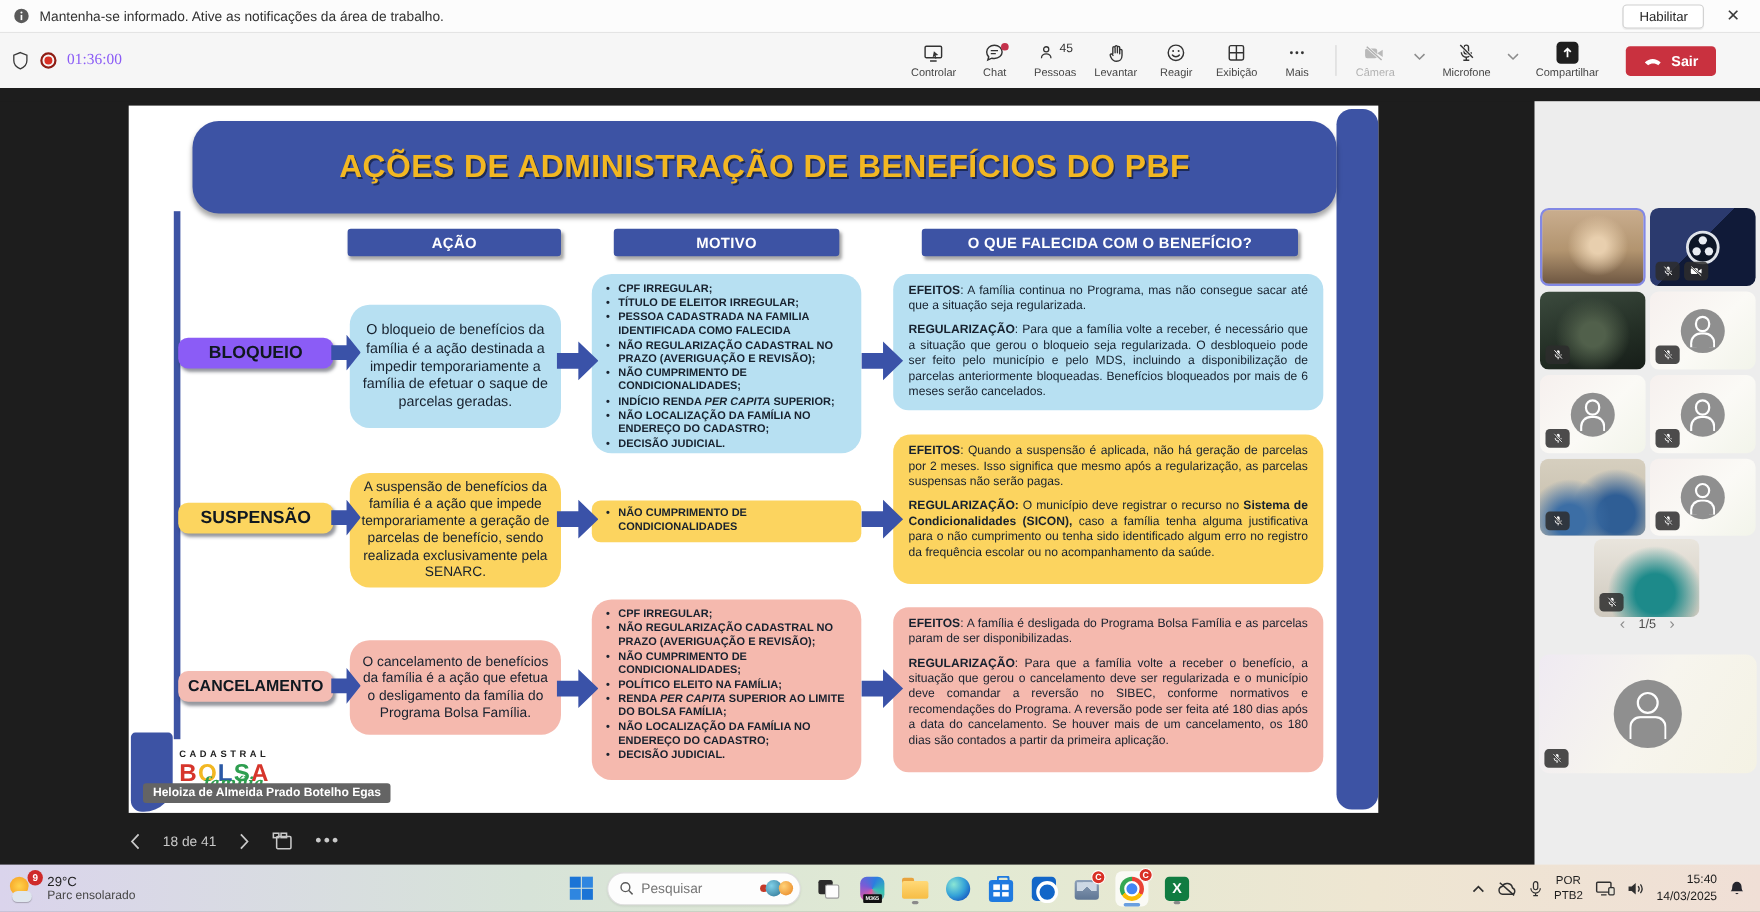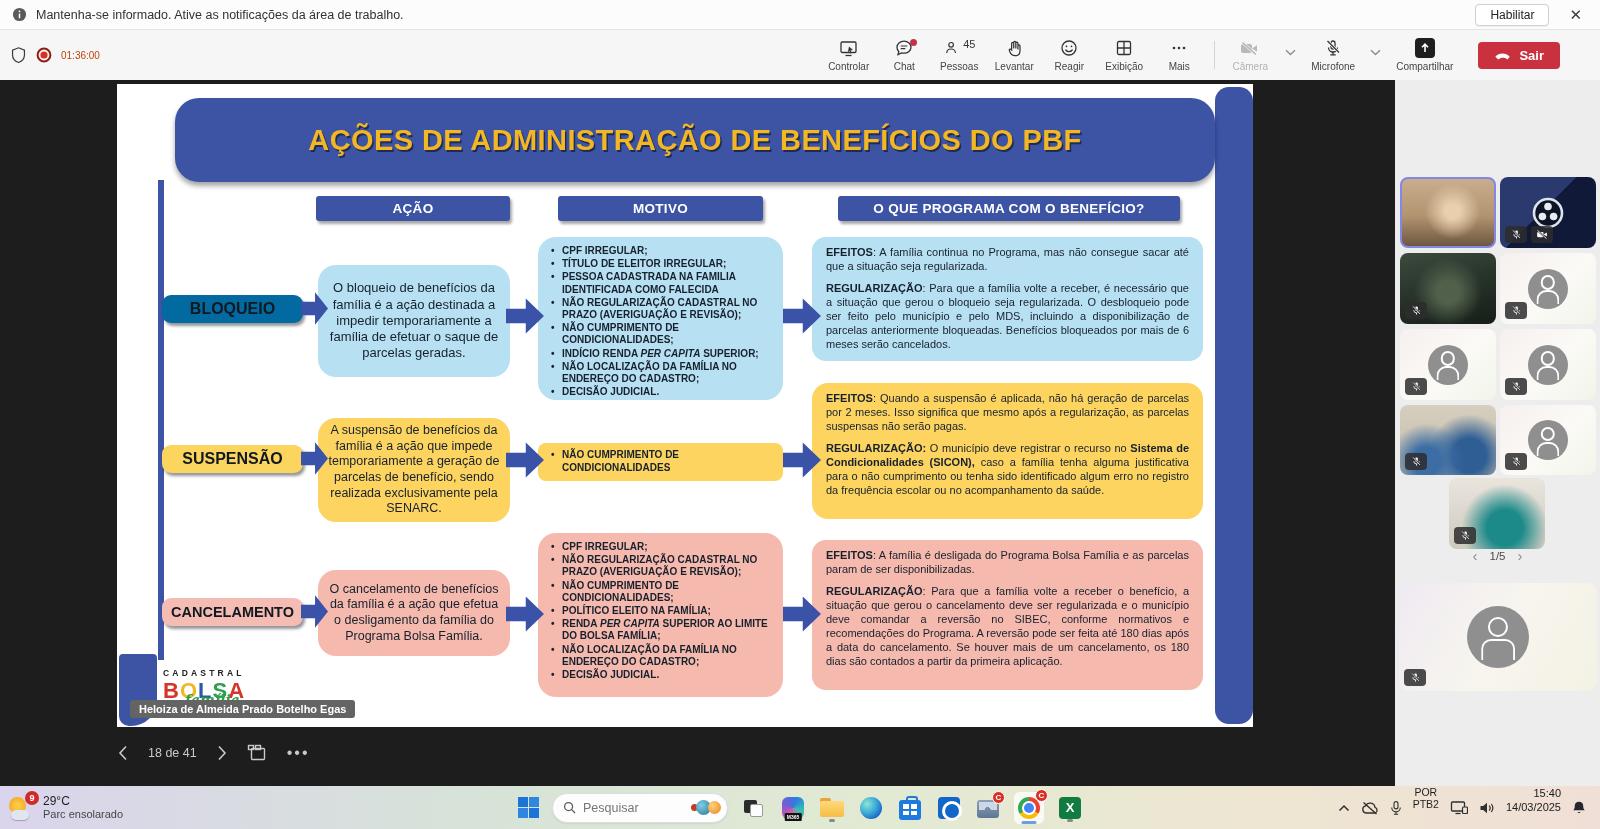--- a/index.html
+++ b/index.html
@@ -14,38 +14,38 @@
   .notif-msg { font-size:12.5px; color:#323232; }
   .notif-actions { margin-left:auto; display:flex; align-items:center; gap:14px; }
   .btn-enable { background:#fff; border:1px solid #cfcfcf; border-radius:4px;
     font-size:12px; color:#242424; padding:3px 14px; box-shadow:0 1px 1px rgba(0,0,0,.06); cursor:pointer;}
   .notif-close { font-size:15px; color:#3a3a3a; line-height:1; padding:2px 6px; cursor:pointer;}
 
   
   .meet-bar { position:absolute; left:0; top:30px; width:1600px; height:50px;
     background:#f6f6f6; z-index:25; }
   .rec-group { position:absolute; left:10px; top:0; height:50px; display:flex; align-items:center; gap:9px; }
-  .timer { font-size:10px; color:#c2410c; }
+  .timer { font-size:14px; color:#8b5cf6;font-family:Liberation Serif, serif; }
   .controls { position:absolute; right:40px; top:0; height:50px; display:flex; align-items:center; gap:15px; }
   .ctrl { display:flex; flex-direction:column; align-items:center; gap:1px; min-width:40px; cursor:pointer; position:relative;}
   .ctrl .ic { height:22px; display:flex; }
   .ctrl .lbl { font-size:10px; color:#454545; white-space:nowrap; }
   .ctrl.disabled .lbl { color:#b2b2b2; }
   .badge-dot { position:absolute; top:1px; right:7px; width:7px; height:7px; border-radius:50%;
     background:#c4314b; }
   .people-count { font-size:11px; color:#333; margin-left:2px; }
   .ctrl-sep { width:1px; height:28px; background:#d4d4d4; }
   .chev-btn { margin-top:-8px; cursor:pointer; }
   .share-ic { width:20px; height:20px; background:#1f1f1f; border-radius:4px;
     display:flex; align-items:center; justify-content:center; }
   .btn-leave { display:flex; align-items:center; gap:8px; background:#c9313f; color:#fff;
     border-radius:4px; padding:6px 16px; font-size:13px; font-weight:700; margin-left:10px; cursor:pointer;}
 
   
-  .main { position:absolute; left:0; top:80px; width:1600px; height:544px; }
+  .main { position:absolute; left:0; top:92px; width:1600px; height:544px; }
   .share-area { position:absolute; left:0; top:0; width:1395px; height:706px; background:#1d1d1d; }
 
   
   .slide { position:absolute; left:117px; top:4px; width:1136px; height:643px; background:#fff;
     color:#17212e; }
   .blue-bar-right { position:absolute; right:0; top:3px; width:38px; height:637px;
     background:#3d53a4; border-radius:14px; }
   .blue-bar-left { position:absolute; left:41px; top:96px; width:6px; height:480px; background:#3d53a4; }
   .blue-blob { position:absolute; left:2px; top:570px; width:38px; height:72px; background:#3d53a4;
     border-radius:4px 4px 26px 10px; }
@@ -66,21 +66,21 @@
     font-weight:800; box-shadow:2px 3px 3px rgba(20,25,40,.45); color:#101820; }
   .desc-box { padding:8px 8px; display:flex; align-items:center; justify-content:center;
     text-align:center; font-size:13px; line-height:1.25; font-weight:500; }
   .motive-box { padding:8px 8px 8px 14px; font-size:10px; font-weight:700; line-height:1.22; }
   .motive-box ul { list-style:none; }
   .motive-box li { position:relative; padding-left:10px; margin-bottom:1px; }
   .motive-box li::before { content:"•"; position:absolute; left:-1px; }
   .outcome-box { padding:9px 14px; font-size:11px; line-height:1.27; text-align:justify; }
   .outcome-box p + p { margin-top:8px; }
 
-  .bg-blue { background:#b7e0f2; } .bg-blue-l { background:#0369a1; }
+  .bg-blue { background:#b7e0f2; } .bg-blue-l { background:#8b5cf6; }
   .bg-yel { background:#fcd45f; } .bg-yel-l { background:#fcd55f; }
   .bg-pink { background:#f5b9ae; } .bg-pink-l { background:#f4bcb3; }
 
   .arrow { position:absolute; background:#3a52a8; z-index:5;
     clip-path:polygon(0% 32%, 52% 32%, 52% 6%, 100% 50%, 52% 94%, 52% 68%, 0% 68%); }
 
   
   .pbf-logo { position:absolute; left:46px; top:584px; width:120px; }
   .pbf-kicker { font-size:8.5px; font-weight:700; letter-spacing:3.2px; color:#232323; }
   .pbf-word { font-size:22px; font-weight:800; letter-spacing:1px; line-height:1; margin-top:2px; }
@@ -197,21 +197,21 @@
   .chrome-ball { position:relative; width:22px; height:22px; border-radius:50%;
     background:conic-gradient(#ea4335 0 33%, #fbbc05 33% 66%, #34a853 66% 100%); }
   .chrome-ball::before { content:""; position:absolute; left:50%; top:50%; transform:translate(-50%,-50%);
     width:10px; height:10px; background:#4285f4; border:2px solid #fff; border-radius:50%; }
   .chrome-under { position:absolute; left:50%; bottom:0px; transform:translateX(-50%);
     width:15px; height:3px; border-radius:2px; background:#6a9fe0; }
   .app-under { position:absolute; left:50%; bottom:0px; transform:translateX(-50%);
     width:6px; height:2.5px; border-radius:2px; background:#8a8a8a; }
   .excel-ic { width:22px; height:22px; background:#107c41; border-radius:4px; color:#fff;
     font-weight:800; font-size:13px; display:flex; align-items:center; justify-content:center; }
-  .tb-tray { position:absolute; right:14px; top:0; height:43px; display:flex; gap:11px; }
+  .tb-tray { position:absolute; right:14px; top:0; height:43px; display:flex; align-items:center; gap:11px; }
   .tray-ic { display:flex; align-items:center; cursor:pointer; }
   .lang { font-size:10.5px; color:#1f1f1f; text-align:center; line-height:1.15; cursor:pointer; }
   .clock { font-size:11px; color:#1b1b1b; text-align:right; line-height:1.3; cursor:pointer; }
 </style>
 </head>
 <body>
 
 <div class="notif-bar">
   <svg class="info-ic" viewBox="0 0 16 16">
     <circle cx="8" cy="8" r="7" fill="#5a5a5a"></circle>
@@ -366,21 +366,21 @@
       <div class="blue-bar-right"></div>
       <div class="blue-bar-left"></div>
       <div class="blue-blob"></div>
 
       <div class="title-banner">
         <span>AÇÕES DE ADMINISTRAÇÃO DE BENEFÍCIOS DO PBF</span>
       </div>
 
       <div class="col-head col-acao">AÇÃO</div>
       <div class="col-head col-motivo">MOTIVO</div>
-      <div class="col-head col-oque">O QUE PROGRAMA COM O BENEFÍCIO?</div>
+      <div class="col-head col-oque">O QUE FALECIDA COM O BENEFÍCIO?</div>
 
       <div class="sbox label-box bg-blue-l" style="left:45px;top:211px;width:141px;height:28px;font-size:16px;">BLOQUEIO</div>
       <div class="arrow" style="left:184px;top:206px;width:27px;height:37px;"></div>
       <div class="sbox desc-box bg-blue" style="left:201px;top:181px;width:192px;height:112px;">O bloqueio de benefícios da família é a ação destinada a impedir temporariamente a família de efetuar o saque de parcelas geradas.</div>
       <div class="arrow" style="left:389px;top:212px;width:38px;height:40px;"></div>
       <div class="sbox motive-box bg-blue" style="left:421px;top:153px;width:245px;height:163px;">
         <ul>
           <li>CPF IRREGULAR;</li>
           <li>TÍTULO DE ELEITOR IRREGULAR;</li>
           <li>PESSOA CADASTRADA NA FAMILIA IDENTIFICADA COMO FALECIDA</li>

